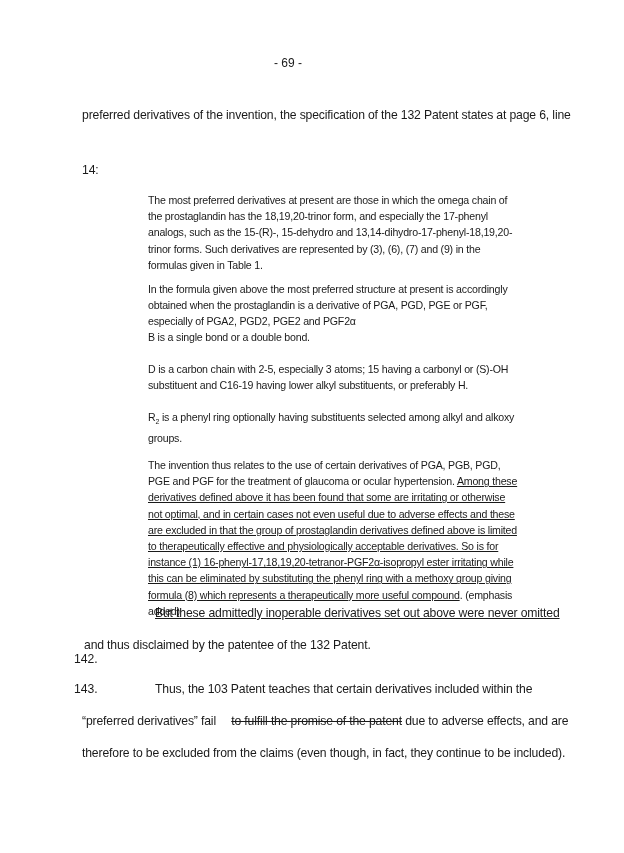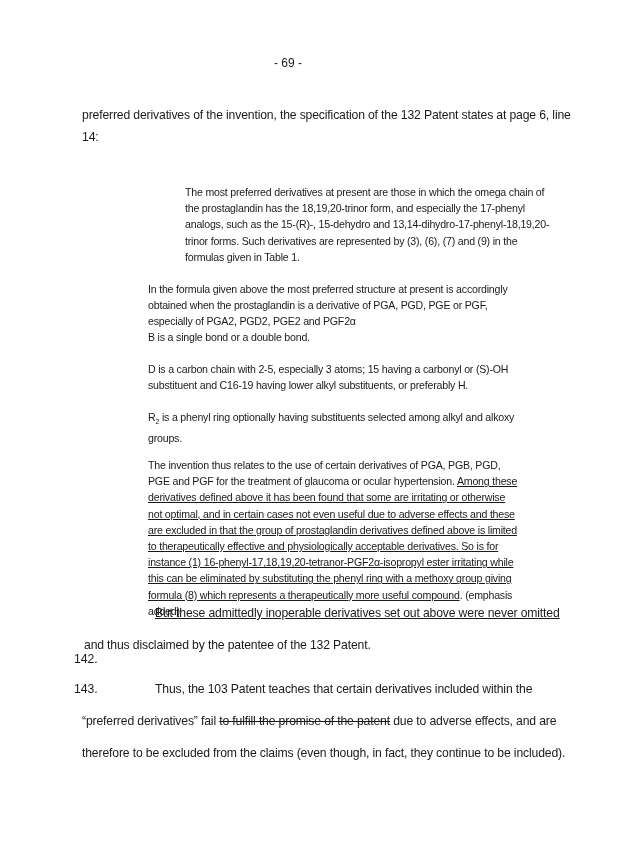--- a/index.html
+++ b/index.html
@@ -4,32 +4,32 @@
   <style>
     html, body { margin: 0; padding: 0; background: #ffffff; }
     body { width: 624px; height: 853px; position: relative; overflow: hidden;
            font-family: "Liberation Sans", "DejaVu Sans", sans-serif; color: #1a1a1a; }
     .abs { position: absolute; white-space: nowrap; }
     .page-num { top: 56px; left: 0; width: 576px; text-align: center; font-size: 12px; }
     .body-line { font-size: 12.2px; letter-spacing: -0.15px; padding-left: 8px; }
     .quote { position: absolute; left: 148px; width: 370px; font-size: 10.6px; line-height: 16.2px; letter-spacing: -0.2px; }
     .quote p { margin: 0; white-space: normal; }
     .u { text-decoration: underline; text-underline-offset: 1px; }
-    .strike { text-decoration: line-through; }
+    .strike { text-decoration: line-through; margin-left: 12px; }
     .para-num { position: absolute; font-size: 12.2px; }
   </style>
 </head>
 <body>
 
 <div class="abs page-num">- 69 -</div>
 
 <div class="abs body-line" style="top:108px; left:74px;">preferred derivatives of the invention, the specification of the 132 Patent states at page 6, line</div>
-<div class="abs body-line" style="top:130px; left:74px;">14:</div>
+<div class="abs body-line" style="top:163px; left:74px;">14:</div>
 
-<div class="quote" style="top:184px;margin-left:37px;">
+<div class="quote" style="top:192px;">
   <p>The most preferred derivatives at present are those in which the omega chain of the prostaglandin has the 18,19,20-trinor form, and especially the 17-phenyl analogs, such as the 15-(R)-, 15-dehydro and 13,14-dihydro-17-phenyl-18,19,20-trinor forms.  Such derivatives are represented by (3), (6), (7) and (9) in the formulas given in Table 1.</p>
 </div>
 
 <div class="quote" style="top:265px;margin-top:16px;">
   <p>In the formula given above the most preferred structure at present is accordingly obtained when the prostaglandin is a derivative of PGA, PGD, PGE or PGF, especially of PGA2, PGD2, PGE2 and PGF2α</p>
 </div>
 
 <div class="quote" style="top:329px;">
   <p>B is a single bond or a double bond.</p>
 </div>

